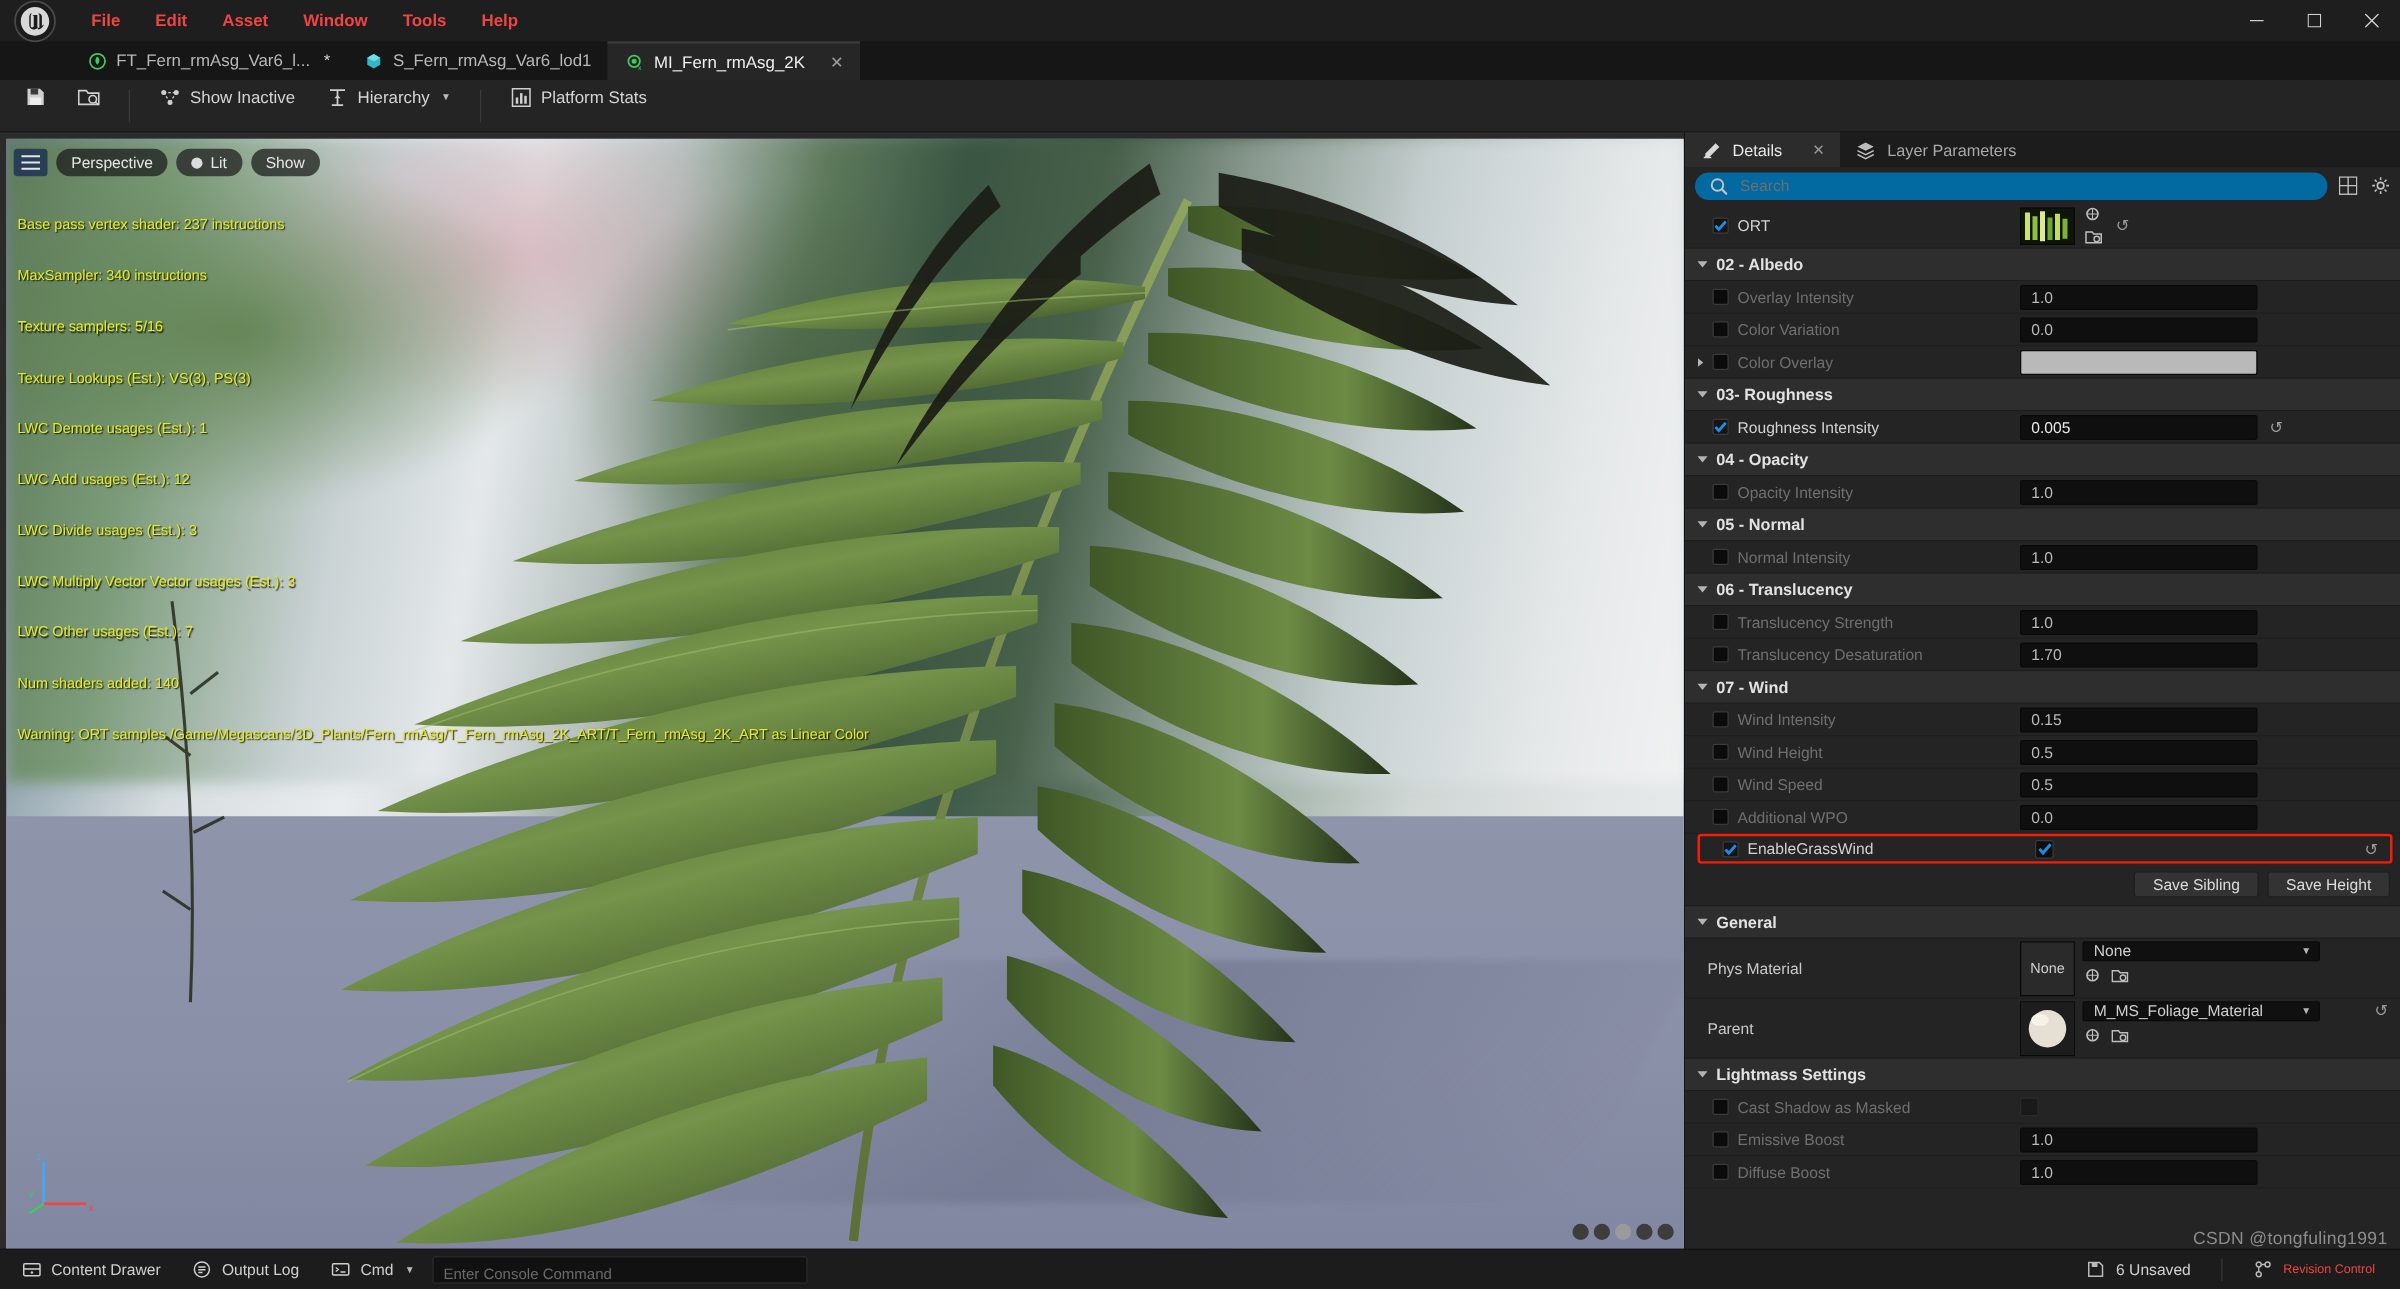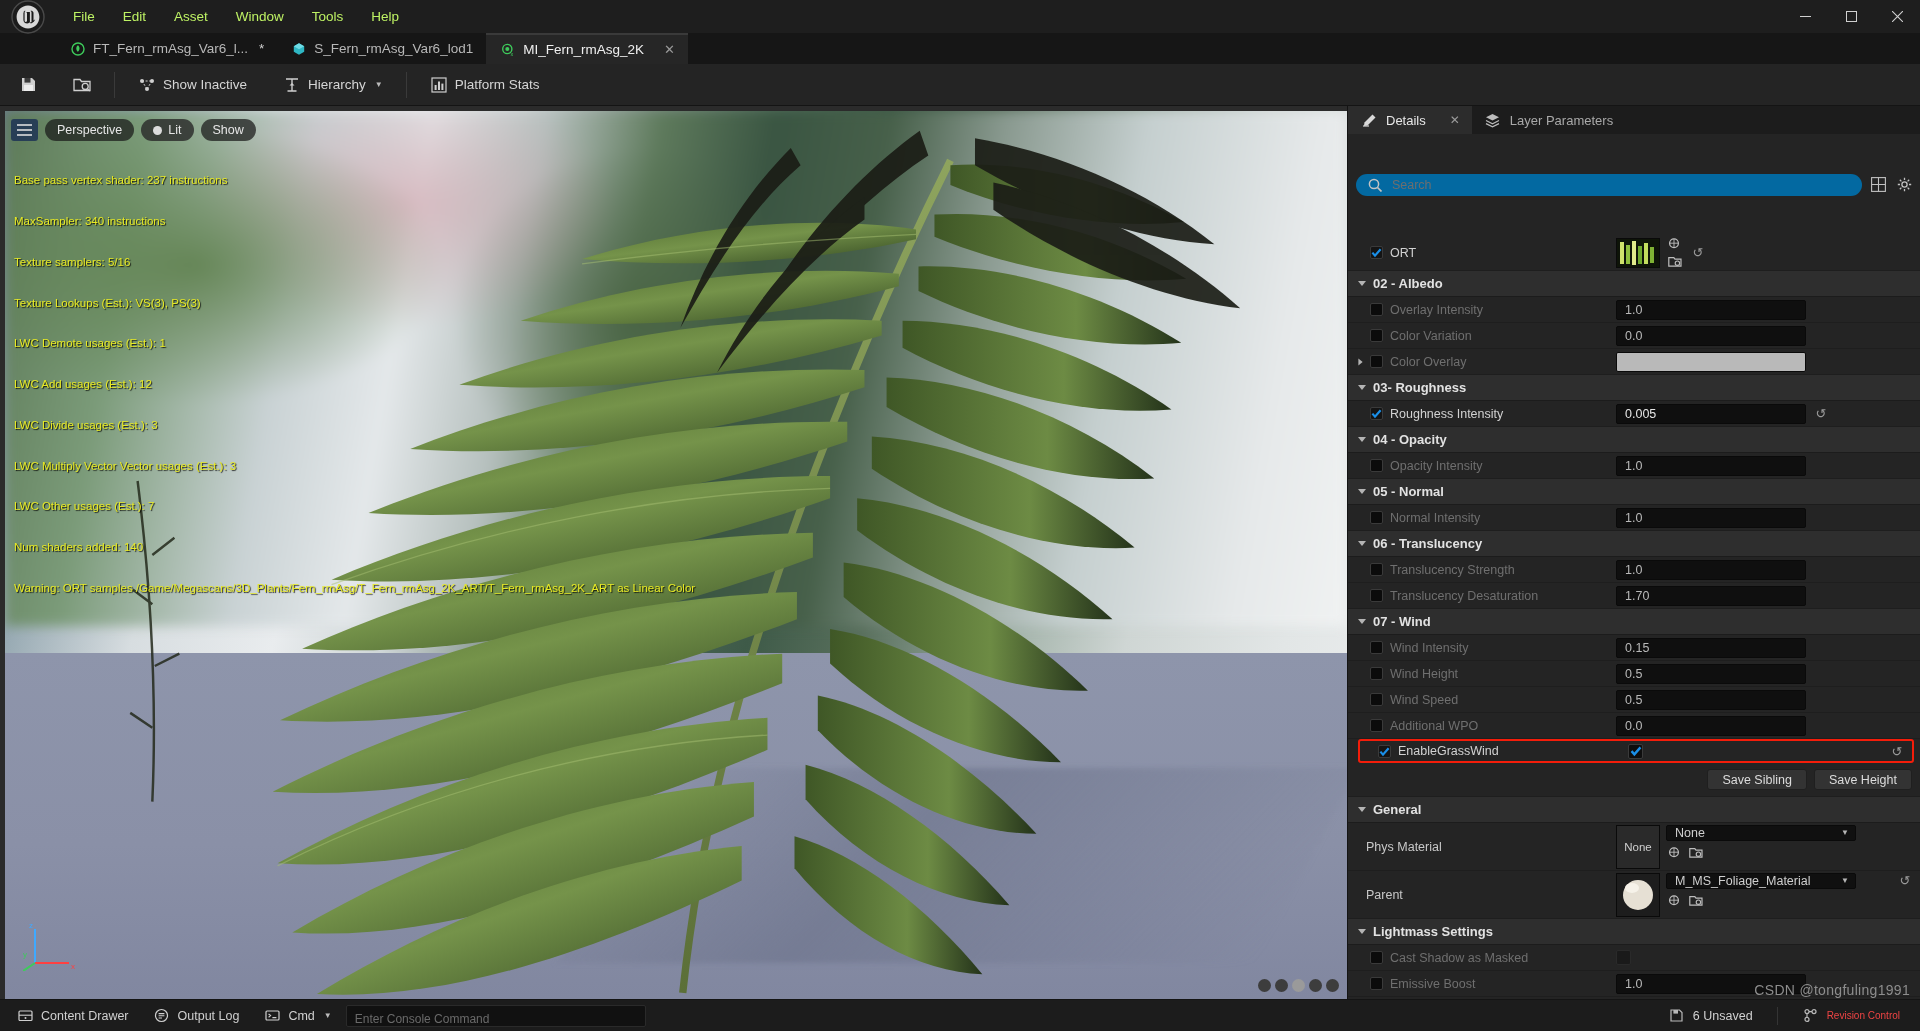--- a/index.html
+++ b/index.html
@@ -11,35 +11,35 @@
     font-size:13px;
     -webkit-font-smoothing:antialiased;
   }
   .app { width:1920px; height:1031px; display:flex; flex-direction:column; background:#1f1f1f; }
 
   
   .titlebar { height:33px; background:#1e1e1e; display:flex; align-items:center; position:relative; flex:0 0 33px; }
   .ue-logo { width:56px; height:33px; display:flex; align-items:center; justify-content:center; }
   .ue-logo svg { display:block; }
   .menu { display:flex; align-items:center; gap:2px; margin-left:4px; }
-  .menu-item { padding:5px 13px; font-size:13.5px; color:#bef264; border-radius:2px; cursor:default; }
+  .menu-item { padding:5px 13px; font-size:13.5px; color:#ef4444; border-radius:2px; cursor:default;font-weight:bold; }
   .win-controls { position:absolute; right:0; top:0; height:33px; display:flex; }
   .win-btn { width:46px; height:33px; display:flex; align-items:center; justify-content:center; color:#d0d0d0; font-size:13px; }
 
   
   .tabbar { height:31px; background:#161616; display:flex; align-items:flex-end; flex:0 0 31px; padding-left:56px; }
   .tab { height:31px; display:flex; align-items:center; gap:8px; padding:0 13px 0 14px; font-size:13.5px; color:#b8b8b8; position:relative; }
   .tab.active { background:#262626; color:#efefef; border-top:2px solid #3a3a3a; }
   .tab .tab-close { margin-left:12px; color:#9a9a9a; font-size:13px; }
   .tab-ico { width:15px; height:15px; display:inline-flex; align-items:center; justify-content:center; }
   .tab-star { color:#cfcfcf; margin-left:3px; }
 
   
   .toolbar { height:42px; background:#242424; display:flex; align-items:center; flex:0 0 42px; border-bottom:1px solid #141414; }
-  .tb-group { display:flex; align-items:center; height:42px; padding:0 10px; gap:18px; }
+  .tb-group { display:flex; align-items:flex-start; height:42px; padding:0 10px; gap:7px; }
   .tb-sep { width:1px; height:26px; background:#3a3a3a; margin:0 4px; }
   .tb-btn { display:flex; align-items:center; gap:7px; padding:5px 9px; border-radius:3px; color:#d5d5d5; font-size:13.5px; }
   .tb-ico { width:18px; height:18px; display:inline-flex; align-items:center; justify-content:center; color:#cfcfcf; }
   .caret { font-size:8px; color:#bbb; margin-left:2px; }
 
   
   .main { flex:1; display:flex; min-height:0; }
 
   
   .viewport-wrap { flex:1; position:relative; background:#2b2b2b; padding:5px 0 0 5px; display:flex; }
@@ -80,21 +80,21 @@
   .vp-pill { height:22px; padding:0 12px; background:rgba(25,25,25,.72); border-radius:11px; display:flex; align-items:center; color:#e6e6e6; font-size:12.5px; }
   .vp-pill.lit { background:rgba(40,40,40,.8); gap:6px; }
   .lit-dot { width:9px;height:9px;border-radius:50%;background:#dcdcdc; }
 
   .vp-axis { position:absolute; left:18px; bottom:28px; width:52px; height:52px; }
   .vp-corner { position:absolute; right:8px; bottom:7px; display:flex; gap:4px; align-items:center; }
   .vp-corner i { width:13px; height:13px; border-radius:50%; background:#9a9a9a; display:block; }
   .vp-corner i.d { background:#3d3d3d; }
 
   
-  .details { width:573px; flex:0 0 573px; background:#242424; display:flex; flex-direction:column; border-left:1px solid #141414;gap:36px; }
+  .details { width:573px; flex:0 0 573px; background:#242424; display:flex; flex-direction:column; border-left:1px solid #141414; }
   .det-tabs { height:28px; display:flex; background:#1c1c1c; flex:0 0 28px; }
   .det-tab { display:flex; align-items:center; gap:8px; padding:0 12px; font-size:13px; color:#a9a9a9; }
   .det-tab.active { background:#2c2c2c; color:#e8e8e8; }
   .det-tab .x { margin-left:16px; color:#9b9b9b; font-size:12px; }
 
   .det-search-row { height:29px; display:flex; align-items:center; gap:6px; padding:3px 6px 3px 8px; background:#242424; flex:0 0 29px; }
   .searchbox { flex:1; height:22px; background:#0369a1; border-radius:11px; display:flex; align-items:center; padding:0 10px; gap:7px; }
   .searchbox input { background:transparent; border:0; outline:0; color:#cfcfcf; font-size:12.5px; width:100%; font-family:"Liberation Sans", sans-serif; }
   .searchbox input::placeholder { color:#6e6e6e; }
   .sr-ico { width:20px; height:20px; display:flex; align-items:center; justify-content:center; color:#bdbdbd; }

